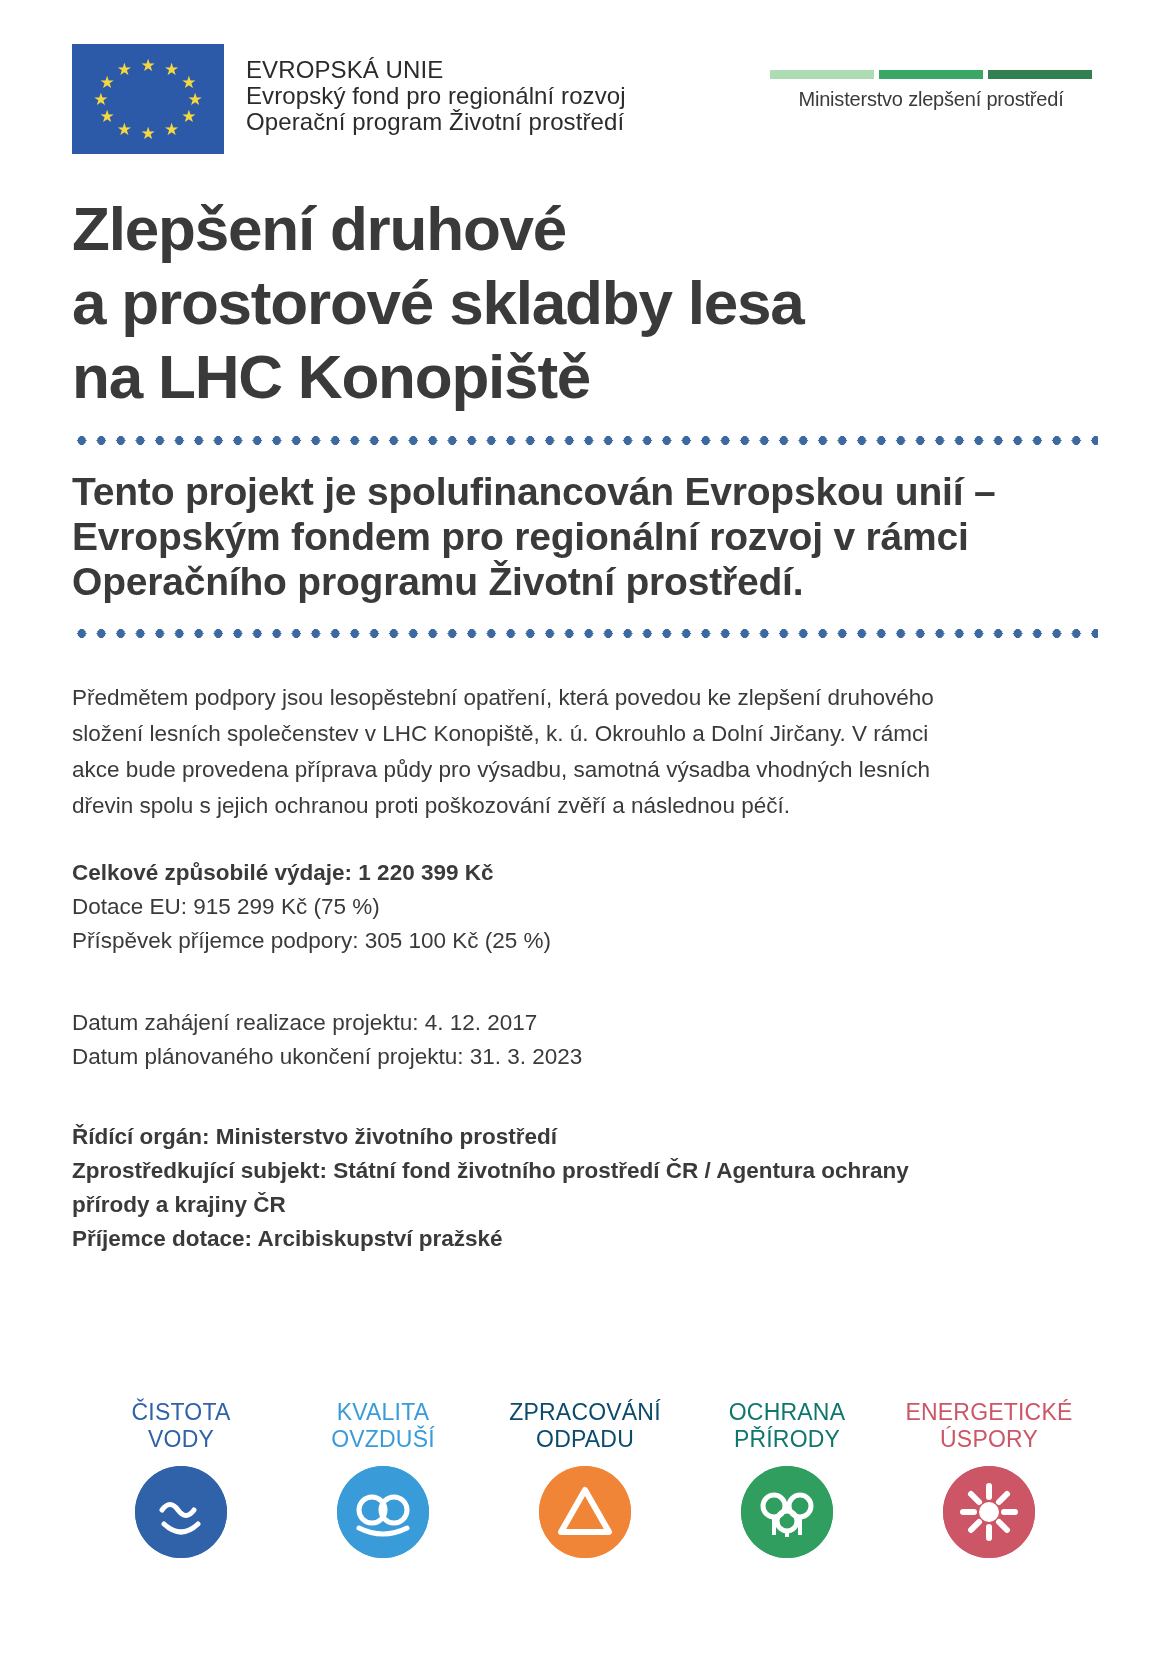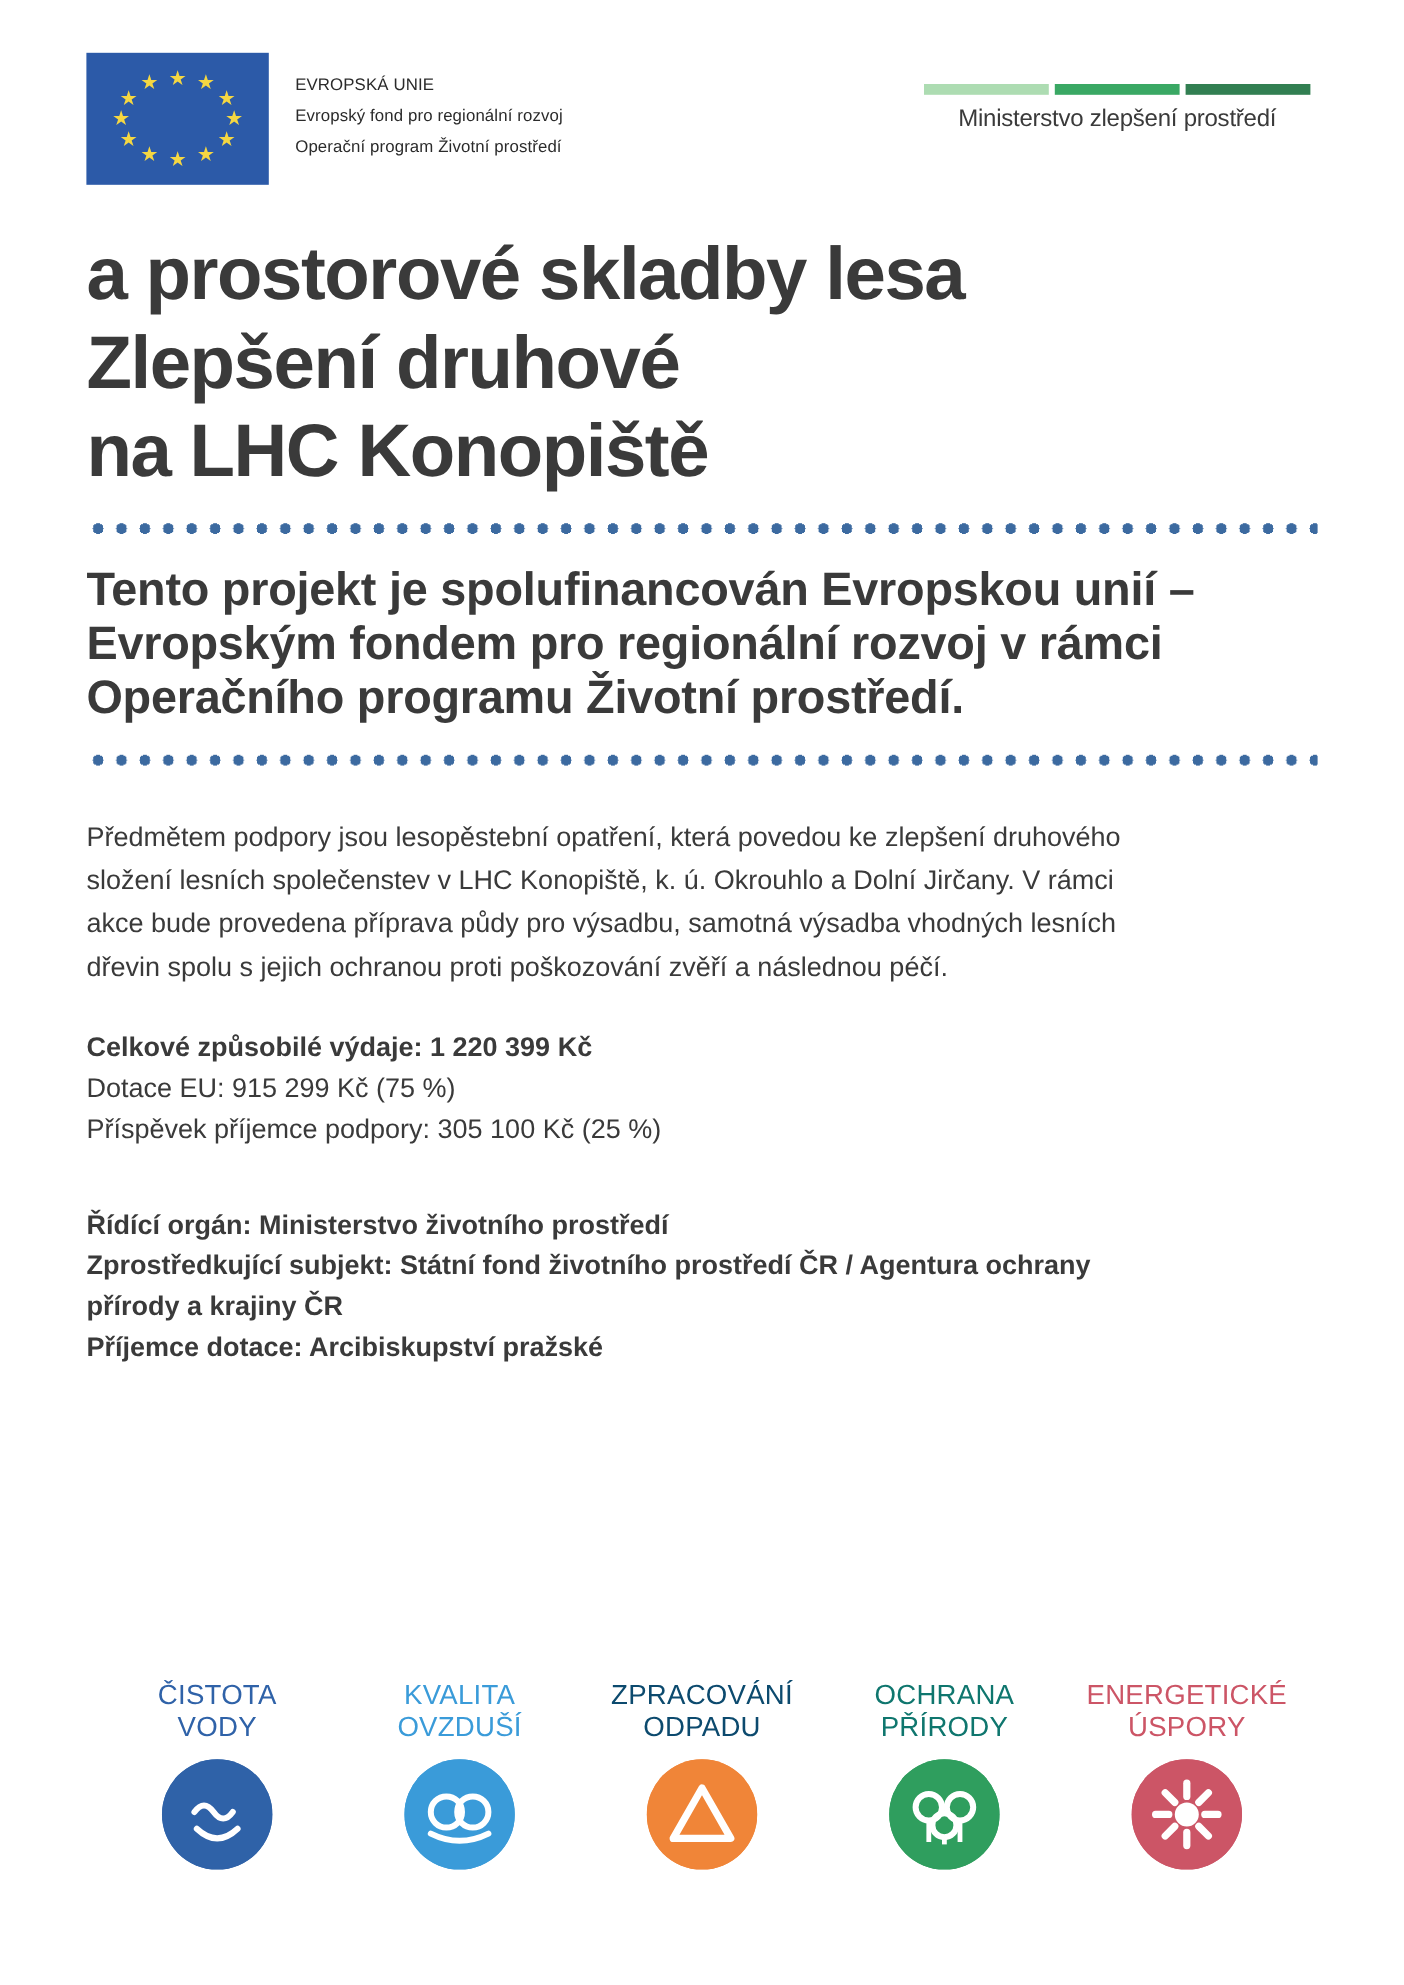--- a/index.html
+++ b/index.html
@@ -46,21 +46,21 @@
   .eu-flag .star {
     position: absolute;
     color: #f5d742;
     font-size: 17px;
     line-height: 1;
     transform: translate(-50%, -50%);
   }
 
   .eu-text {
     padding-top: 13px;
-    font-size: 14px;
+    font-size: 24px;
     line-height: 26px;
     color: #2b2b2b;
     letter-spacing: 0.1px;
     white-space: nowrap;
   }
 
   .mzp-block {
     text-align: center;
     padding-top: 26px;
   }
@@ -224,22 +224,22 @@
         <span class="b1"></span>
         <span class="b2"></span>
         <span class="b3"></span>
       </div>
       <div class="mzp-text">Ministerstvo zlepšení prostředí</div>
     </div>
 
   </div>
 
   <div class="title">
+    <div>Zlepšení druhové</div>
     <div>a prostorové skladby lesa</div>
-    <div>Zlepšení druhové</div>
     <div>na LHC Konopiště</div>
   </div>
 
   <div class="dotted"></div>
 
   <div class="subtitle">
     <div>Tento projekt je spolufinancován Evropskou unií –</div>
     <div>Evropským fondem pro regionální rozvoj v rámci</div>
     <div class="l3">Operačního programu Životní prostředí.</div>
   </div>
@@ -252,20 +252,24 @@
     <div>akce bude provedena příprava půdy pro výsadbu, samotná výsadba vhodných lesních</div>
     <div class="last">dřevin spolu s jejich ochranou proti poškozování zvěří a následnou péčí.</div>
   </div>
 
   <div class="block finance">
     <div class="bold">Celkové způsobilé výdaje: 1 220 399 Kč</div>
     <div>Dotace EU: 915 299 Kč (75 %)</div>
     <div>Příspěvek příjemce podpory: 305 100 Kč (25 %)</div>
   </div>
 
+  <div class="block dates">
+    <div>Datum zahájení realizace projektu: 4. 12. 2017</div>
+    <div>Datum plánovaného ukončení projektu: 31. 3. 2023</div>
+  </div>
 
   <div class="block authority">
     <div class="bold">Řídící orgán: Ministerstvo životního prostředí</div>
     <div class="bold">Zprostředkující subjekt: Státní fond životního prostředí ČR / Agentura ochrany</div>
     <div class="bold">přírody a krajiny ČR</div>
     <div class="bold">Příjemce dotace: Arcibiskupství pražské</div>
   </div>
 
   <div class="footer">
 

